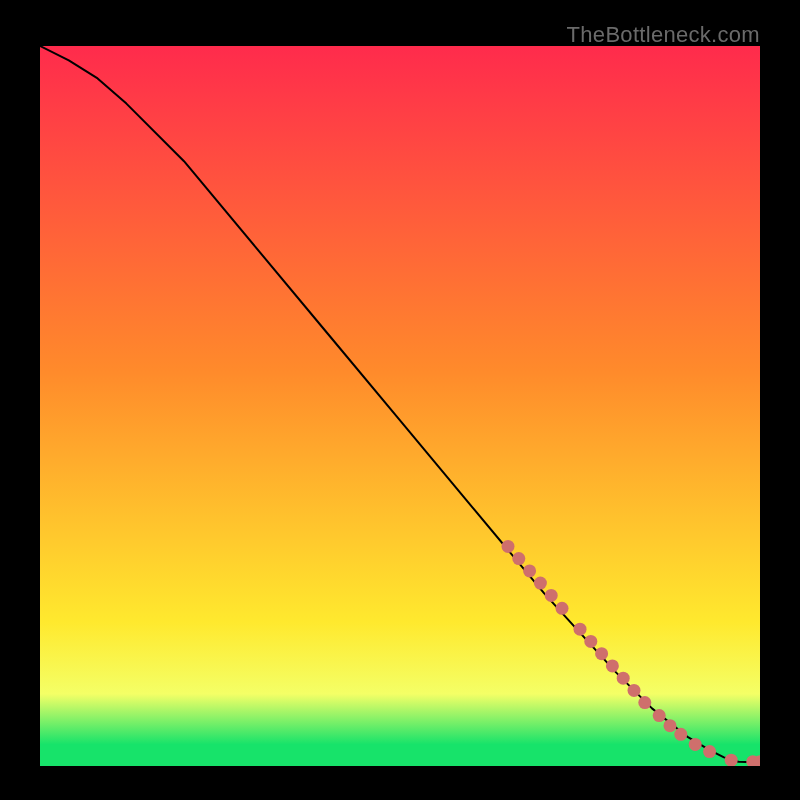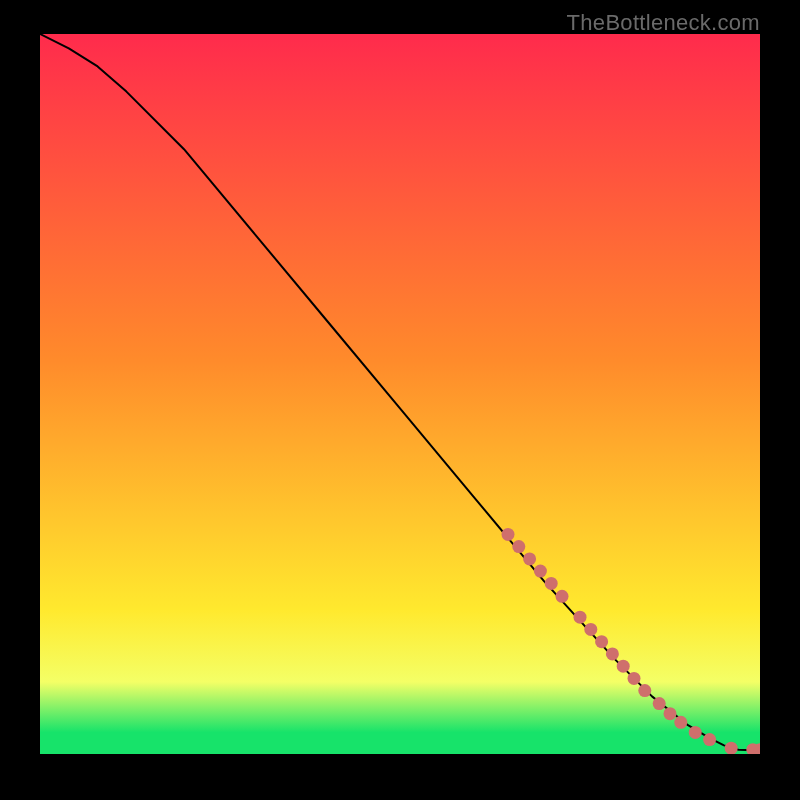--- a/index.html
+++ b/index.html
@@ -1,16 +1,16 @@
 <!DOCTYPE html>
 <html><head>
 <meta charset="utf-8">
 <style>
   html,body{margin:0;padding:0;width:800px;height:800px;overflow:hidden;background:#000;font-family:Arial,Helvetica,sans-serif}
-  .frame{position:absolute;left:0;top:4px;width:800px;height:583px;background:#000}
+  .frame{position:absolute;left:0;top:16px;width:800px;height:583px;background:#000}
   .plot{position:absolute;left:40px;top:30px;width:720px;height:720px;overflow:hidden}
   .watermark{position:absolute;top:6px;right:40px;color:#6a6a6a;font-size:22px;letter-spacing:.3px;font-weight:500}
   svg{display:block}
 </style>
 </head>
 <body>
 <div class="frame">
 
   <div class="watermark">
     <span>TheBottleneck.com</span>

